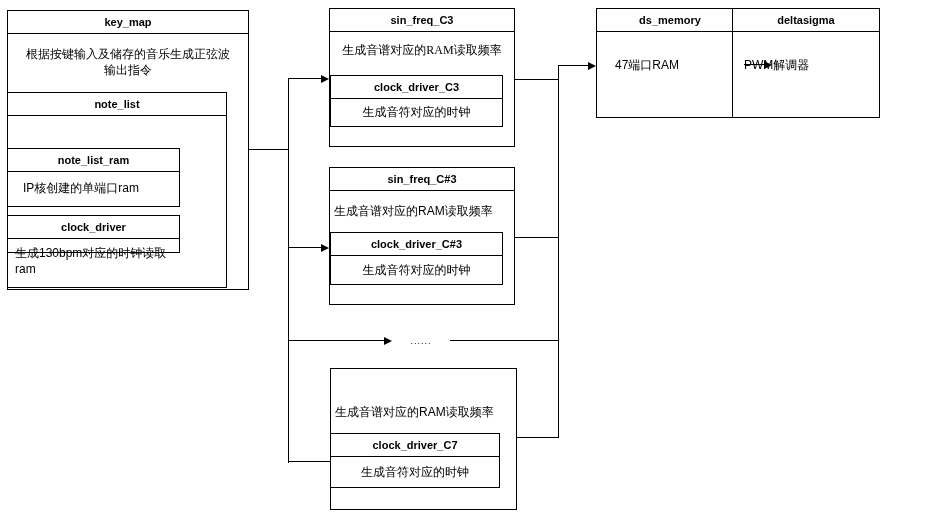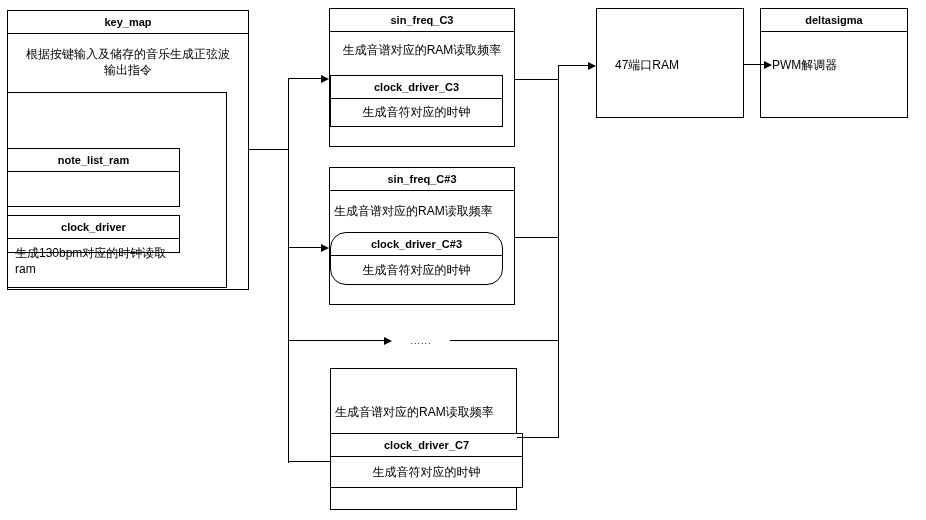--- a/index.html
+++ b/index.html
@@ -10,21 +10,21 @@
   }
   .box{position:absolute;background:#ffffff;border:1px solid #000000;box-sizing:border-box;}
   .box-title{
     height:22px;line-height:22px;border-bottom:1px solid #000000;
     text-align:center;font-weight:bold;font-size:11px;white-space:nowrap;overflow:hidden;
   }
   .box-body{
     position:absolute;left:0;right:0;font-size:12px;line-height:16px;
     box-sizing:border-box;
   }
-  .body-center{text-align:center;}
+  .body-center{text-align:center;font-family:Liberation Serif, serif;}
   .body-left{text-align:left;}
   .hline{position:absolute;height:1px;background:#000000;}
   .vline{position:absolute;width:1px;background:#000000;}
   .arrow-right{
     position:absolute;width:0;height:0;
     border-left:8px solid #000000;
     border-top:4px solid transparent;
     border-bottom:4px solid transparent;
   }
   .ellipsis-label{
@@ -36,62 +36,65 @@
 <body>
 
 <div id="canvas">
 
   <div class="box" style="left:7px;top:10px;width:242px;height:280px;">
     <div class="box-title">key_map</div>
     <div class="box-body body-center" style="top:22px;padding:13px 14px 0 14px;">根据按键输入及储存的音乐生成正弦波输出指令</div>
   </div>
 
   <div class="box" style="left:7px;top:92px;width:220px;height:196px;">
+    <div class="box-title">note_list</div>
   </div>
 
   <div class="box" style="left:7px;top:148px;width:173px;height:59px;">
     <div class="box-title">note_list_ram</div>
+    <div class="box-body body-left" style="top:22px;padding:9px 4px 0 15px;">IP核创建的单端口ram</div>
   </div>
 
   <div class="box" style="left:7px;top:215px;width:173px;height:38px;">
     <div class="box-title">clock_driver</div>
     <div class="box-body body-left" style="top:22px;padding:7px 2px 0 7px;">生成130bpm对应的时钟读取ram</div>
   </div>
 
   <div class="box" style="left:329px;top:8px;width:186px;height:139px;">
     <div class="box-title">sin_freq_C3</div>
     <div class="box-body body-center" style="top:22px;padding:11px 4px 0 4px;">生成音谱对应的RAM读取频率</div>
   </div>
   <div class="box" style="left:330px;top:75px;width:173px;height:52px;">
     <div class="box-title">clock_driver_C3</div>
     <div class="box-body body-center" style="top:22px;padding:6px 2px 0 2px;">生成音符对应的时钟</div>
   </div>
 
   <div class="box" style="left:329px;top:167px;width:186px;height:138px;">
     <div class="box-title">sin_freq_C#3</div>
     <div class="box-body body-left" style="top:22px;padding:13px 2px 0 4px;">生成音谱对应的RAM读取频率</div>
   </div>
-  <div class="box" style="left:330px;top:232px;width:173px;height:53px;border-radius:16px;">
+  <div class="box" style="left:330px;top:232px;width:173px;height:53px;">
     <div class="box-title">clock_driver_C#3</div>
     <div class="box-body body-center" style="top:22px;padding:7px 2px 0 2px;">生成音符对应的时钟</div>
   </div>
 
   <div class="box" style="left:330px;top:368px;width:187px;height:142px;">
     <div class="box-body body-left" style="top:22px;padding:13px 2px 0 4px;">生成音谱对应的RAM读取频率</div>
   </div>
-  <div class="box" style="left:330px;top:433px;width:193px;height:55px;">
+  <div class="box" style="left:330px;top:433px;width:170px;height:55px;">
     <div class="box-title">clock_driver_C7</div>
     <div class="box-body body-center" style="top:22px;padding:8px 2px 0 2px;">生成音符对应的时钟</div>
   </div>
 
   <div class="box" style="left:596px;top:8px;width:148px;height:110px;">
+    <div class="box-title">ds_memory</div>
     <div class="box-body body-left" style="top:22px;padding:26px 2px 0 18px;">47端口RAM</div>
   </div>
 
-  <div class="box" style="left:760px;top:8px;width:148px;height:110px;">
+  <div class="box" style="left:732px;top:8px;width:148px;height:110px;">
     <div class="box-title">deltasigma</div>
     <div class="box-body body-left" style="top:22px;padding:26px 2px 0 11px;">PWM解调器</div>
   </div>
 
   <div class="vline" style="left:288px;top:78px;height:385px;"></div>
   <div class="hline" style="left:249px;top:149px;width:40px;"></div>
 
   <div class="hline" style="left:288px;top:78px;width:34px;"></div>
   <div class="arrow-right" style="left:321px;top:75px;"></div>
 

